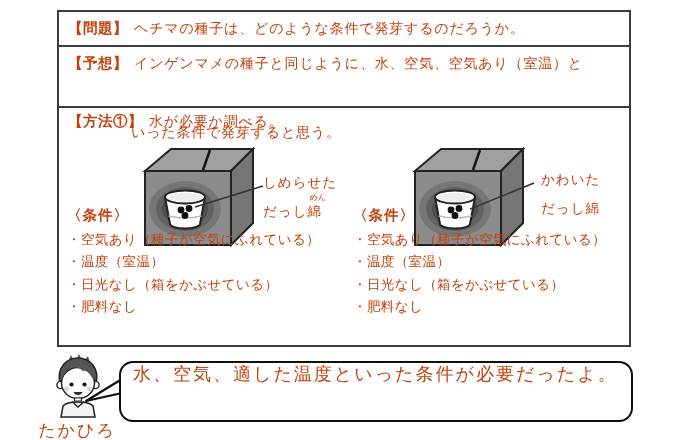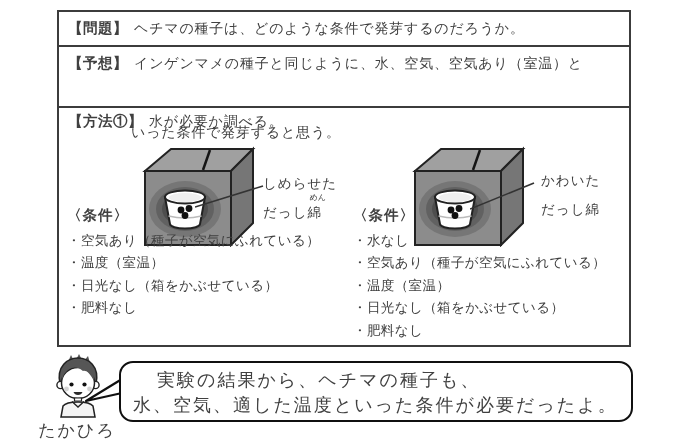--- a/index.html
+++ b/index.html
@@ -1,17 +1,17 @@
 <!DOCTYPE html>
 <html><head>
 <meta charset="utf-8">
 <style>
   html,body{margin:0;padding:0;background:#fff;}
   .stage{position:relative;width:690px;height:440px;background:#fff;overflow:hidden;
-         font-family:Liberation Sans, sans-serif;color:#404040;}
+         font-family:Liberation Mono, monospace;color:#c2410c;}
   .outer-box{position:absolute;left:57px;top:10px;width:574px;height:337px;
              border:2px solid #3c3c3c;box-sizing:border-box;background:#fff;}
   .divider{position:absolute;left:0;right:0;height:0;border-top:2px solid #3c3c3c;}
   .bodytext{font-size:14px;letter-spacing:0.8px;}
   .hd{font-weight:bold;font-size:14.5px;letter-spacing:0.5px;margin-right:6px;}
   .abs{position:absolute;}
   .problem-line{left:9px;top:7px;white-space:nowrap;}
   .pred-line1{left:9px;top:42px;white-space:nowrap;}
   .pred-line2{left:72px;top:72px;white-space:nowrap;margin-top:40px;}
   .method-line{left:9px;top:100px;white-space:nowrap;}
@@ -110,21 +110,20 @@
         <li>・空気あり（種子が空気にふれている）</li>
         <li>・温度（室温）</li>
         <li>・日光なし（箱をかぶせている）</li>
         <li>・肥料なし</li>
       </ul>
     </div>
 
     <div class="abs cond-block" style="left:294px;top:194px">
       <div class="cond-header">〈条件〉</div>
       <ul class="cond-list">
-        <li>・水なし</li>
         <li>・空気あり（種子が空気にふれている）</li>
         <li>・温度（室温）</li>
         <li>・日光なし（箱をかぶせている）</li>
         <li>・肥料なし</li>
       </ul>
     </div>
   </div>
 
   <svg class="abs" style="position:absolute;left:44px;top:354px" width="68" height="64" viewBox="0 0 68 64">
     <path d="M24,8 L27,1 L30,7 Z" fill="#565656"></path>
@@ -144,17 +143,16 @@
     <path d="M19,52 C23,46.5 45,46.5 49,52 L51,63 L17,63 Z" fill="#f4f4f4" stroke="#222" stroke-width="1.5"></path>
     <path d="M28,47.5 L34,53 L40,47.5" stroke="#222" stroke-width="1.3" fill="none"></path>
   </svg>
   <div class="char-name">たかひろ</div>
 
   <svg class="abs" style="position:absolute;left:85px;top:378px" width="38" height="28" viewBox="0 0 38 28">
     <polygon points="37,1 1,23 37,15" fill="#fff" stroke="#101010" stroke-width="2.2" stroke-linejoin="round"></polygon>
   </svg>
 
   <div class="bubble">
-    <div class="l1">実験の結果から、ヘチマの種子も、</div>
     <div class="l2">水、空気、適した温度といった条件が必要だったよ。</div>
   </div>
 
 </div>
 
 </body></html>

